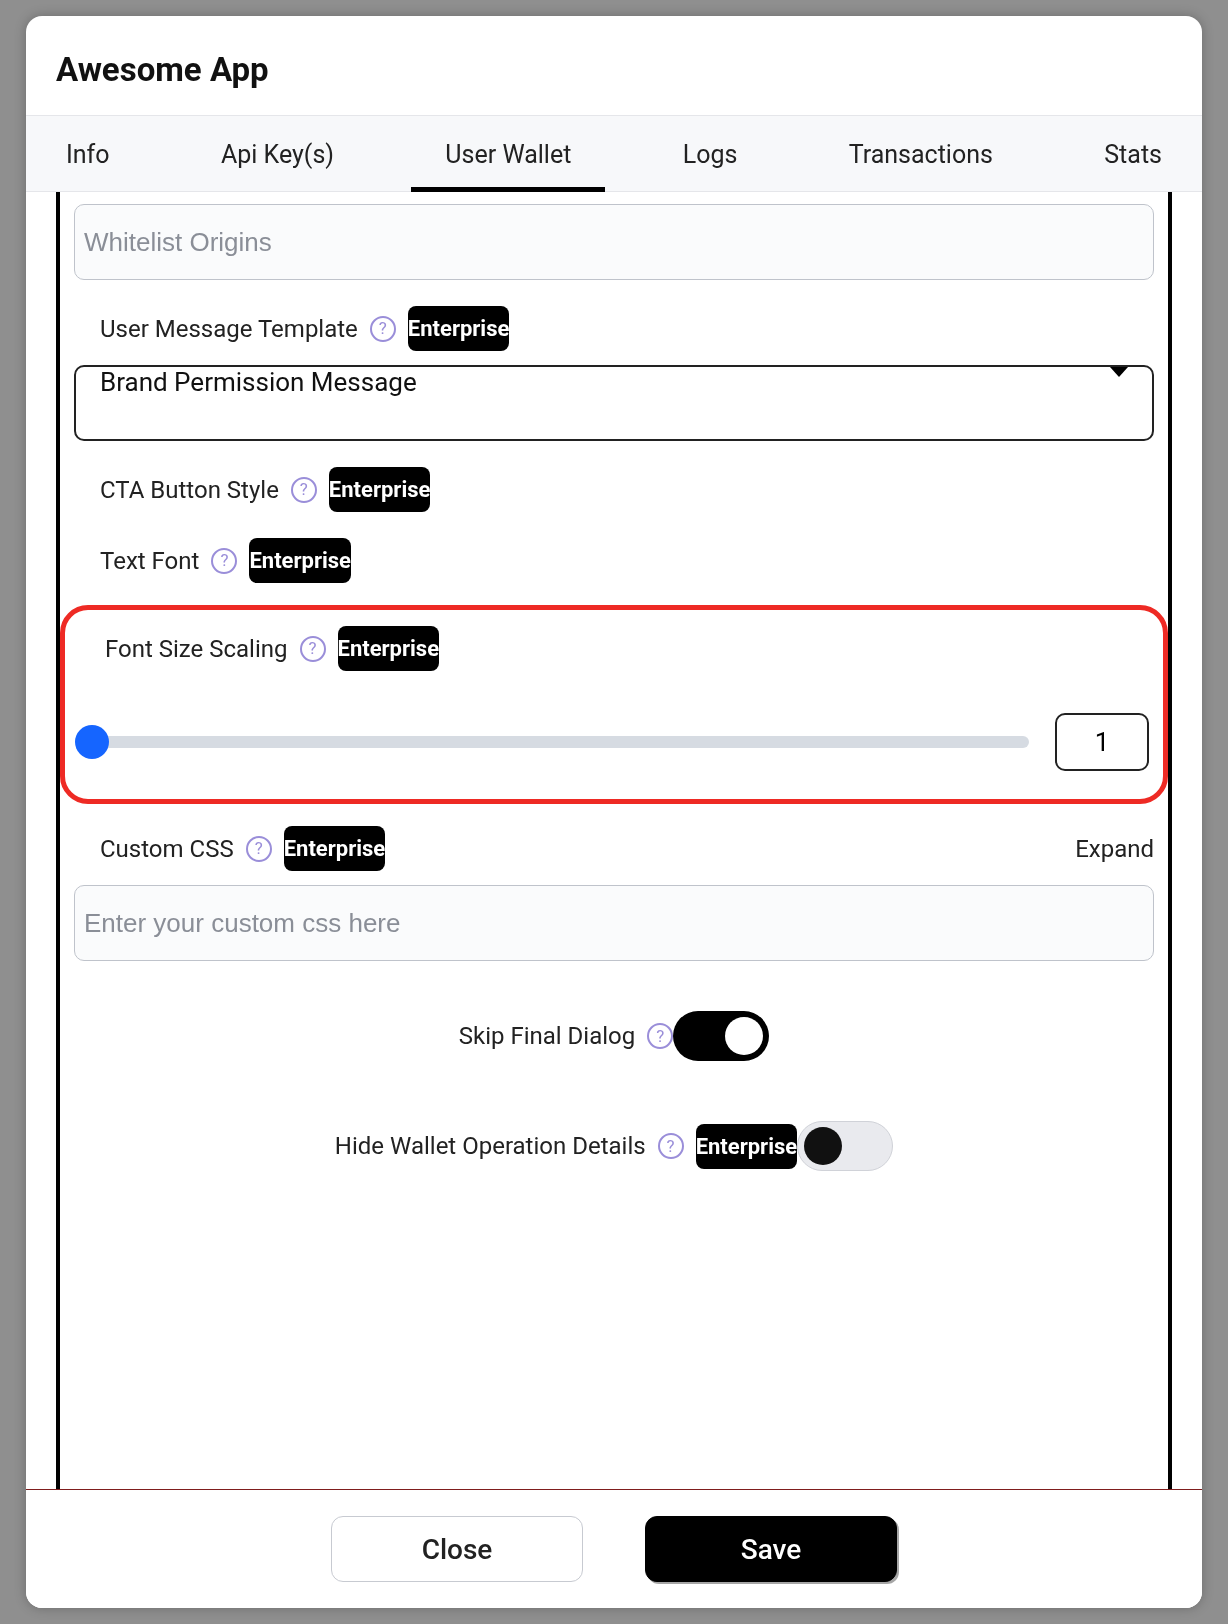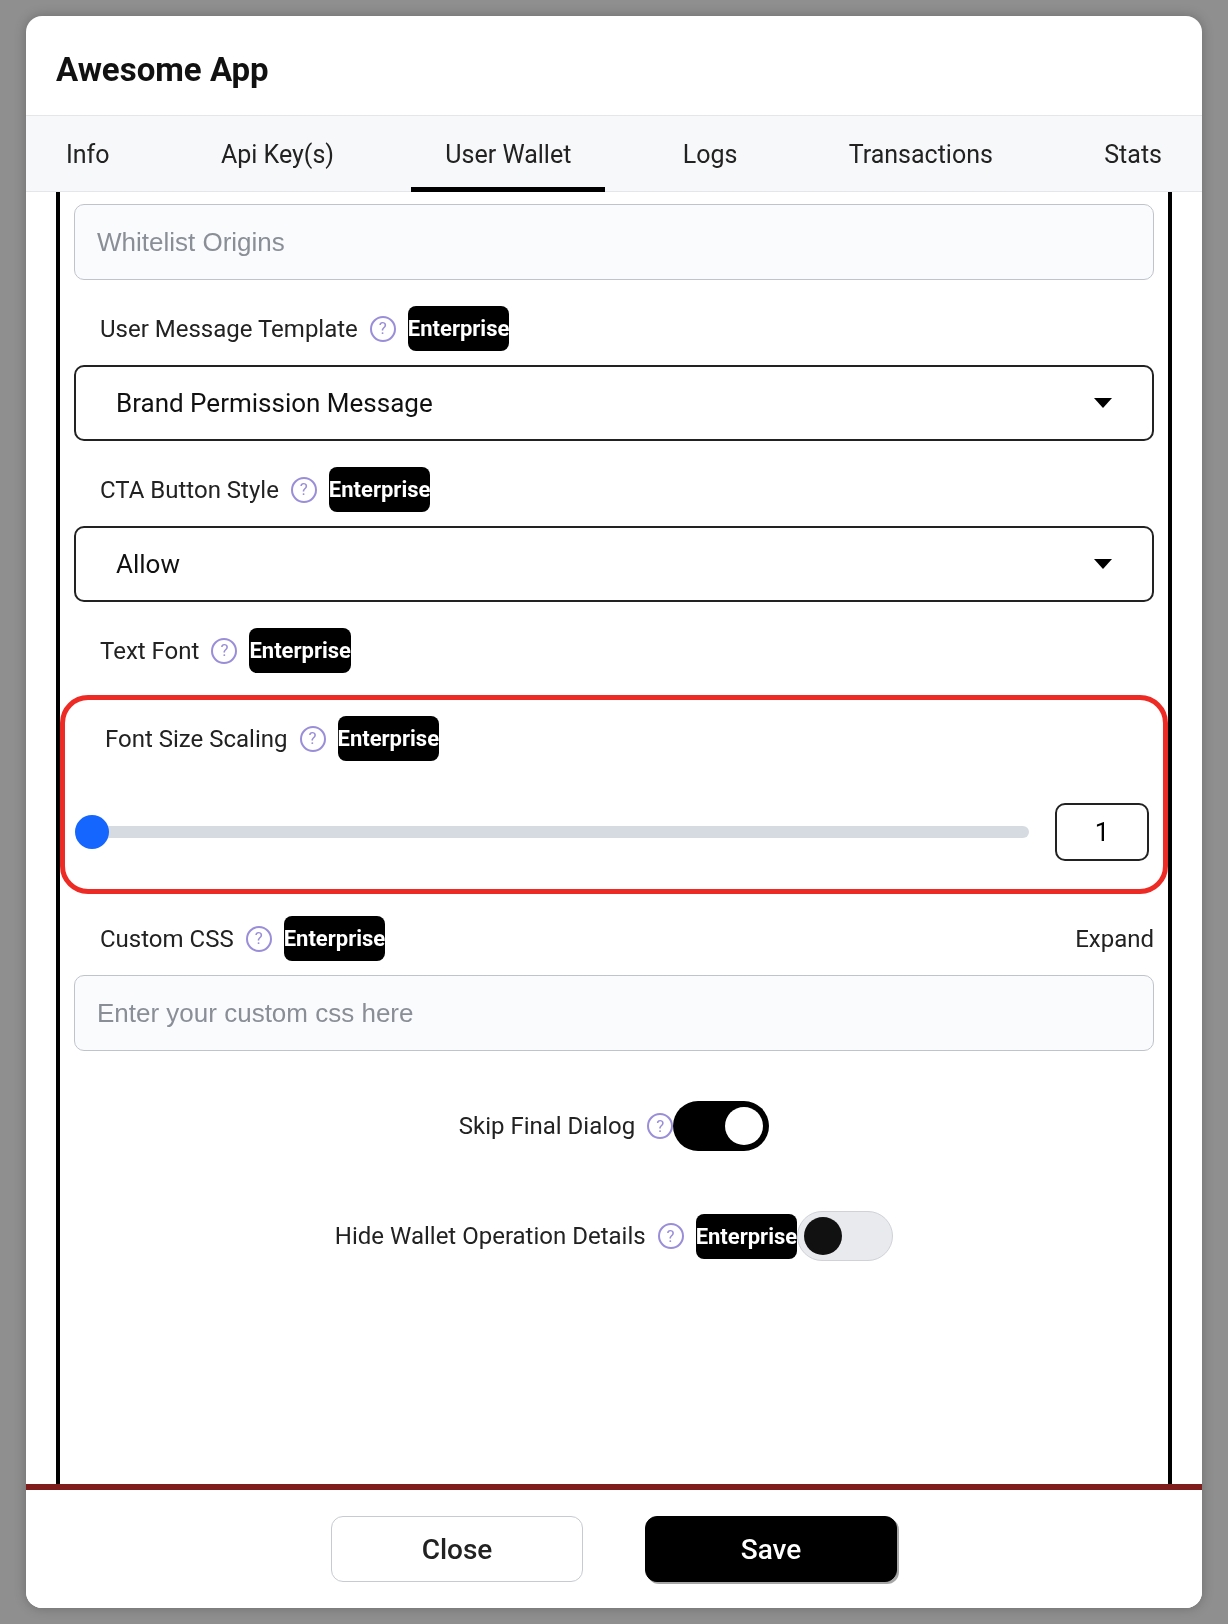--- a/index.html
+++ b/index.html
@@ -107,37 +107,36 @@
     padding: 10px 0;
     border-radius: 8px;
   }
 
   .text-input {
     width: 100%;
     height: 76px;
     border: 1.5px solid #bfc3cb;
     border-radius: 10px;
     background: #fafbfc;
-    padding: 0 22px;
+    padding: 0 9px;
     font-size: 26px;
     color: #333;
   }
   .text-input::placeholder { color: #8a8e97; }
 
   .select {
     width: 100%;
     height: 76px;
     border: 2px solid #222;
     border-radius: 10px;
     background: #fff;
-    padding: 0 40px;
+    padding: 0 24px;
     font-size: 26px;
     color: #111;
     display: flex;
-    align-items: center;
     justify-content: space-between;
     cursor: pointer;
   }
   .caret {
     width: 0; height: 0;
     border-left: 9px solid transparent;
     border-right: 9px solid transparent;
     border-top: 10px solid #000;
   }
 
@@ -210,21 +209,21 @@
     background: #111;
   }
   .knob {
     position: absolute;
     top: 50%; transform: translateY(-50%);
     width: 38px; height: 38px;
     border-radius: 50%;
   }
 
   .modal-footer {
-    border-top: 6px solid #7f1d1d;
+    border-top: 1px solid #7f1d1d;
     padding: 26px 0 26px 0;
     display: flex;
     justify-content: center;
     gap: 62px;
     background: #fff;
   }
   .btn {
     min-width: 252px;
     height: 66px;
     border-radius: 12px;
@@ -283,24 +282,20 @@
           </div>
         </div>
 
         
         <div class="field">
           <div class="label-row">
             <span class="label-text">CTA Button Style</span>
             <span class="help-icon">?</span>
             <span class="badge">Enterprise</span>
           </div>
-          <div class="select">
-            <span>Allow</span>
-            <span class="caret"></span>
-          </div>
         </div>
 
         
         <div class="field">
           <div class="label-row">
             <span class="label-text">Text Font</span>
             <span class="help-icon">?</span>
             <span class="badge">Enterprise</span>
           </div>
         </div>

